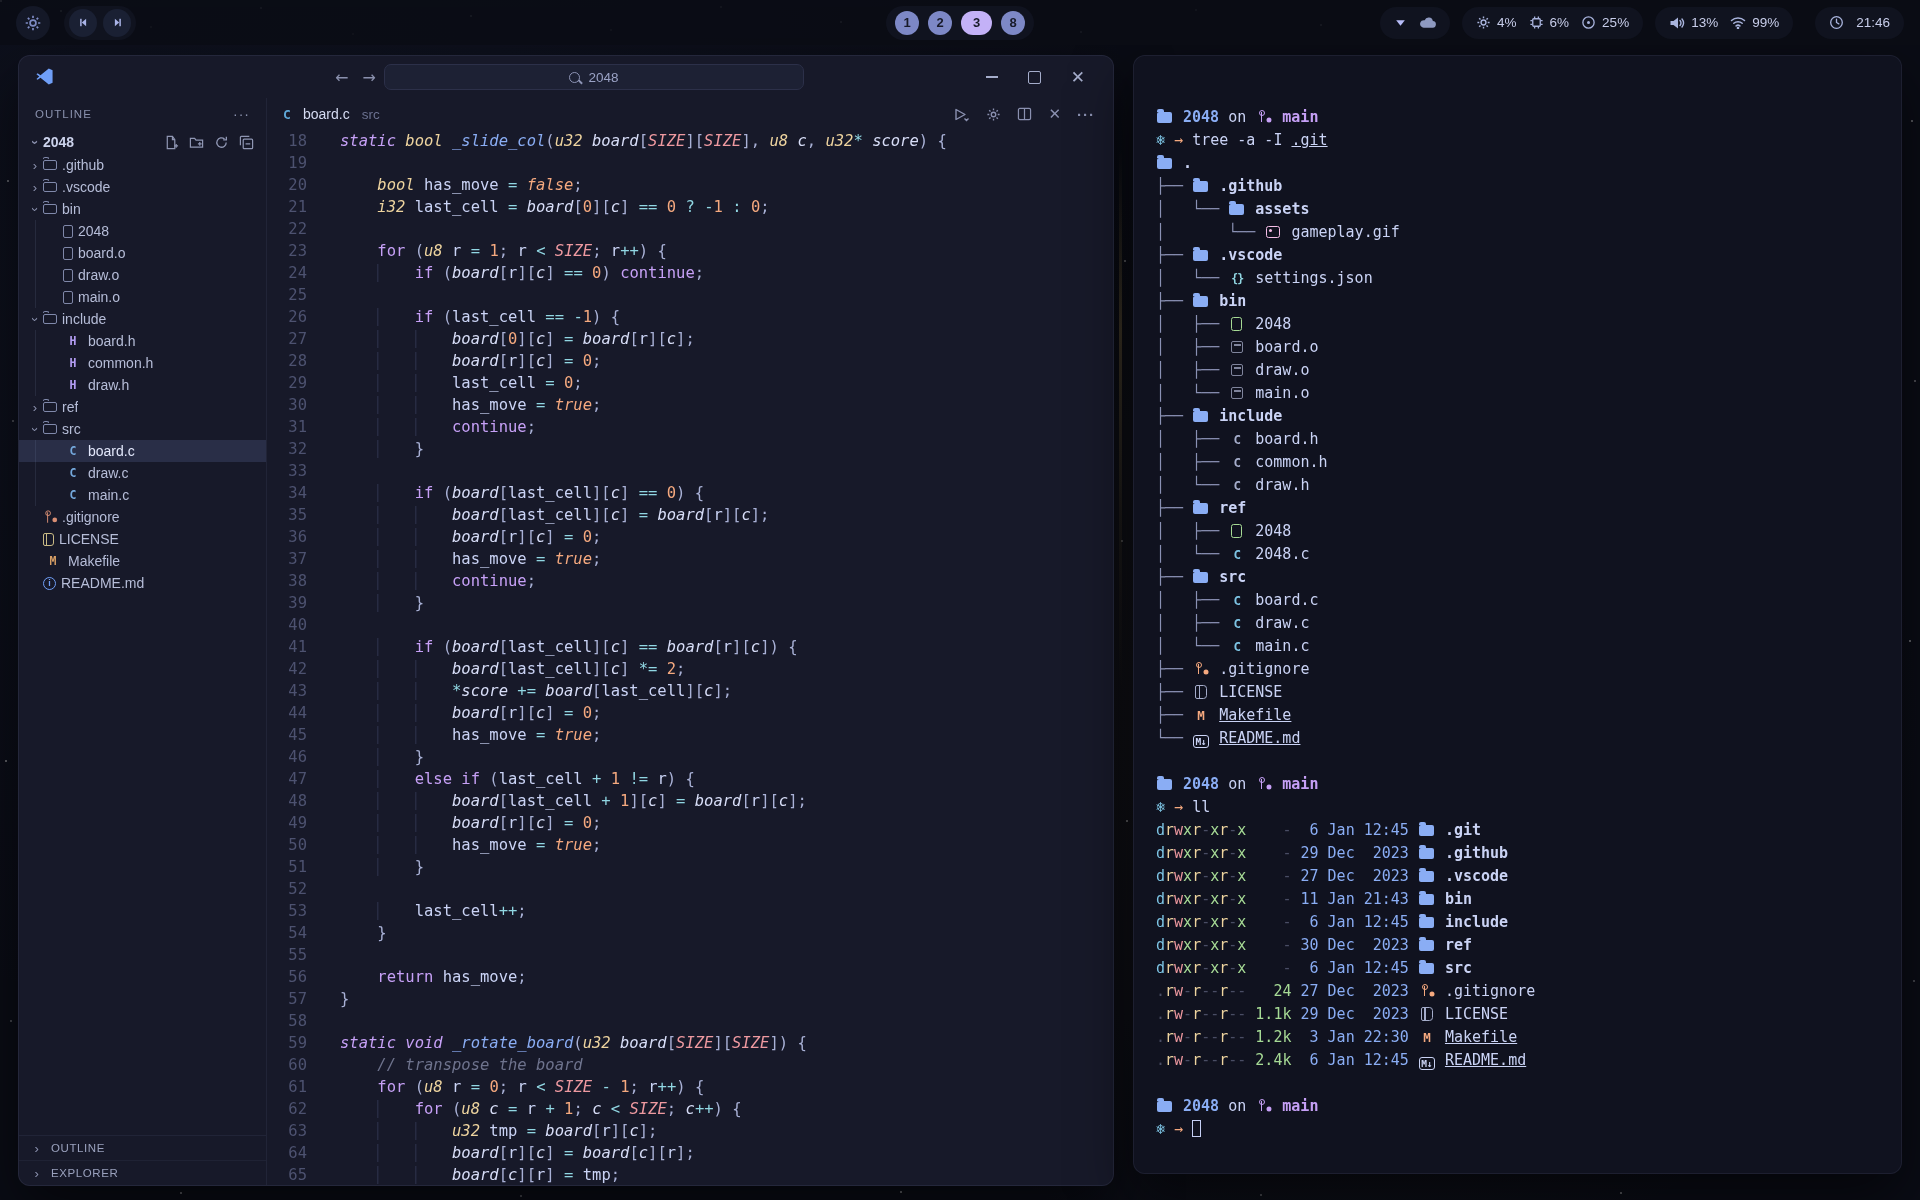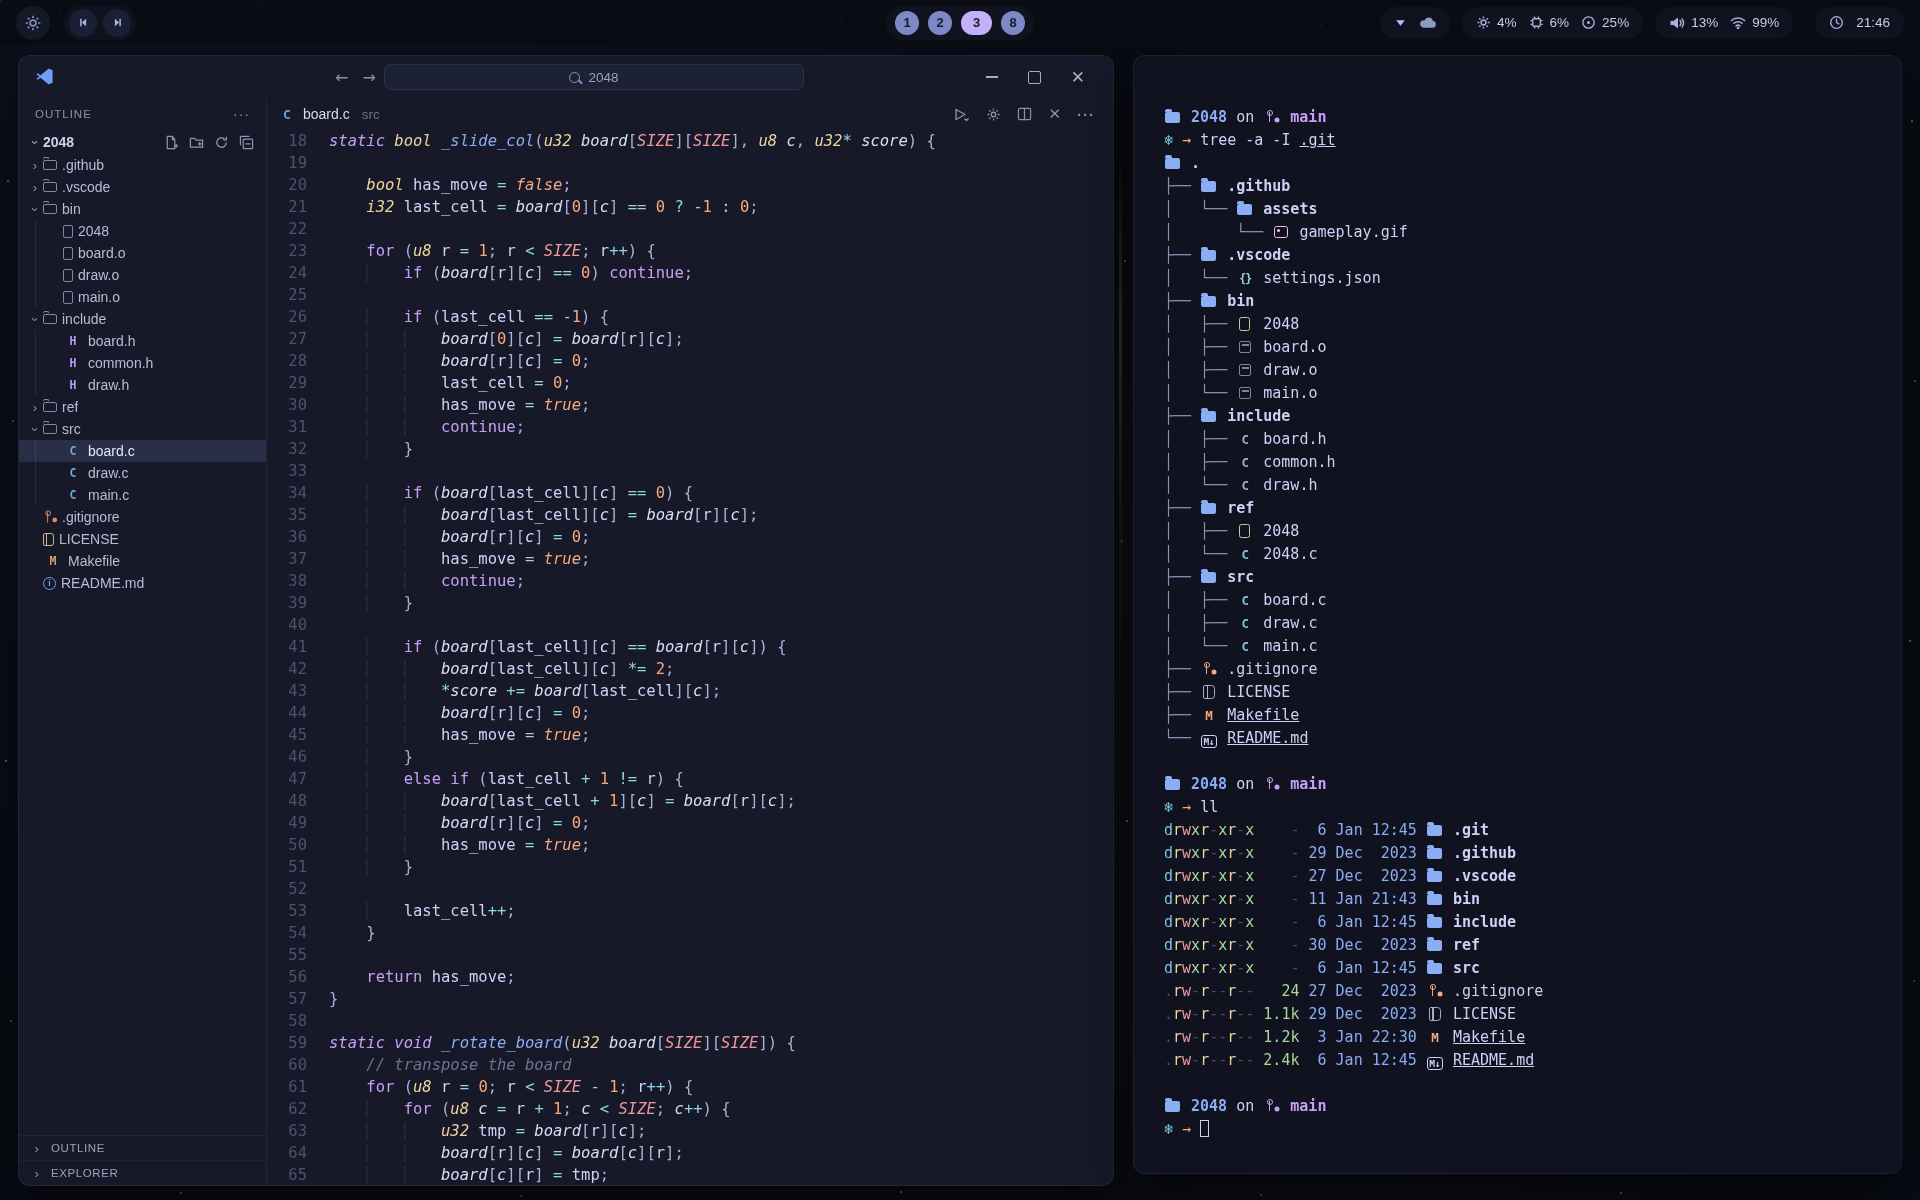--- a/index.html
+++ b/index.html
@@ -137,37 +137,37 @@
   .tabctx{color:#6b7190;font-size:13.5px;margin-left:4px;}
   .tab-actions{margin-left:auto;display:flex;align-items:center;gap:16px;padding-right:6px;font-size:15px;}
   .tab-actions span{cursor:pointer;display:inline-flex;align-items:center;}
   .ta-close{font-family:"DejaVu Sans",sans-serif;font-size:15px;}
   .ta-more{letter-spacing:1px;font-weight:bold;}
 
   .code{flex:1;font-family:"DejaVu Sans Mono","DejaVu Sans",monospace;font-size:15.5px;
     line-height:22px;white-space:pre;overflow:hidden;}
   .code-line{display:flex;height:22px;}
   .ln{width:40px;text-align:right;color:#4d5270;flex:none;margin-right:22px;}
-  .lc{flex:1;white-space:pre;}
+  .lc{flex:1;white-space:pre;margin-left:11px;}
   .tok-kw{color:#c6a0f6;text-align:center;}
   .tok-storage{color:#c6a0f6;font-style:italic;}
   .tok-type{color:#eed49f;font-style:italic;}
   .tok-fn{color:#8aadf4;font-style:italic;}
   .tok-const{color:#ee99a0;font-style:italic;}
   .tok-param{color:#d8def8;font-style:italic;}
   .tok-bool{color:#f5a97f;font-style:italic;}
   .tok-num{color:#f5a97f;}
   .tok-op{color:#91d7e3;}
   .tok-punc{color:#a9b1d6;}
   .tok-id{color:#cad3f5;}
   .tok-comment{color:#6e738d;font-style:italic;}
   .ind.g{box-shadow:inset 1.5px 0 0 #272b42;}
 
   
-  .term-content{padding:50px 30px 16px;font-family:"DejaVu Sans Mono","DejaVu Sans",monospace;
+  .term-content{padding:50px 22px 16px;font-family:"DejaVu Sans Mono","DejaVu Sans",monospace;
     font-size:15px;line-height:23px;white-space:pre;color:#cad3f5;}
   .t-block{margin-bottom:23px;}
   .t-block:last-child{margin-bottom:0;}
   .t-line{height:23px;}
   .t-cursor{display:inline-block;width:9px;height:17px;border:1.5px solid #c6d0f5;
     vertical-align:-3px;box-sizing:border-box;}
   .c-blue{color:#8aadf4;}.c-sap{color:#7dc4e4;}.c-sky{color:#91d7e3;}.c-mauve{color:#c6a0f6;}
   .c-peach{color:#f5a97f;}.c-green{color:#a6da95;}.c-yellow{color:#eed49f;}.c-maroon{color:#ee99a0;}.c-pink{color:#f5bde6;}.c-text{color:#cad3f5;}.c-gray{color:#a5adcb;}
   .c-dim{color:#7f849c;}.c-dim2{color:#494d64;}.c-tree{color:#8a91b4;}
   .bold{font-weight:bold;}.ul{text-decoration:underline;}

